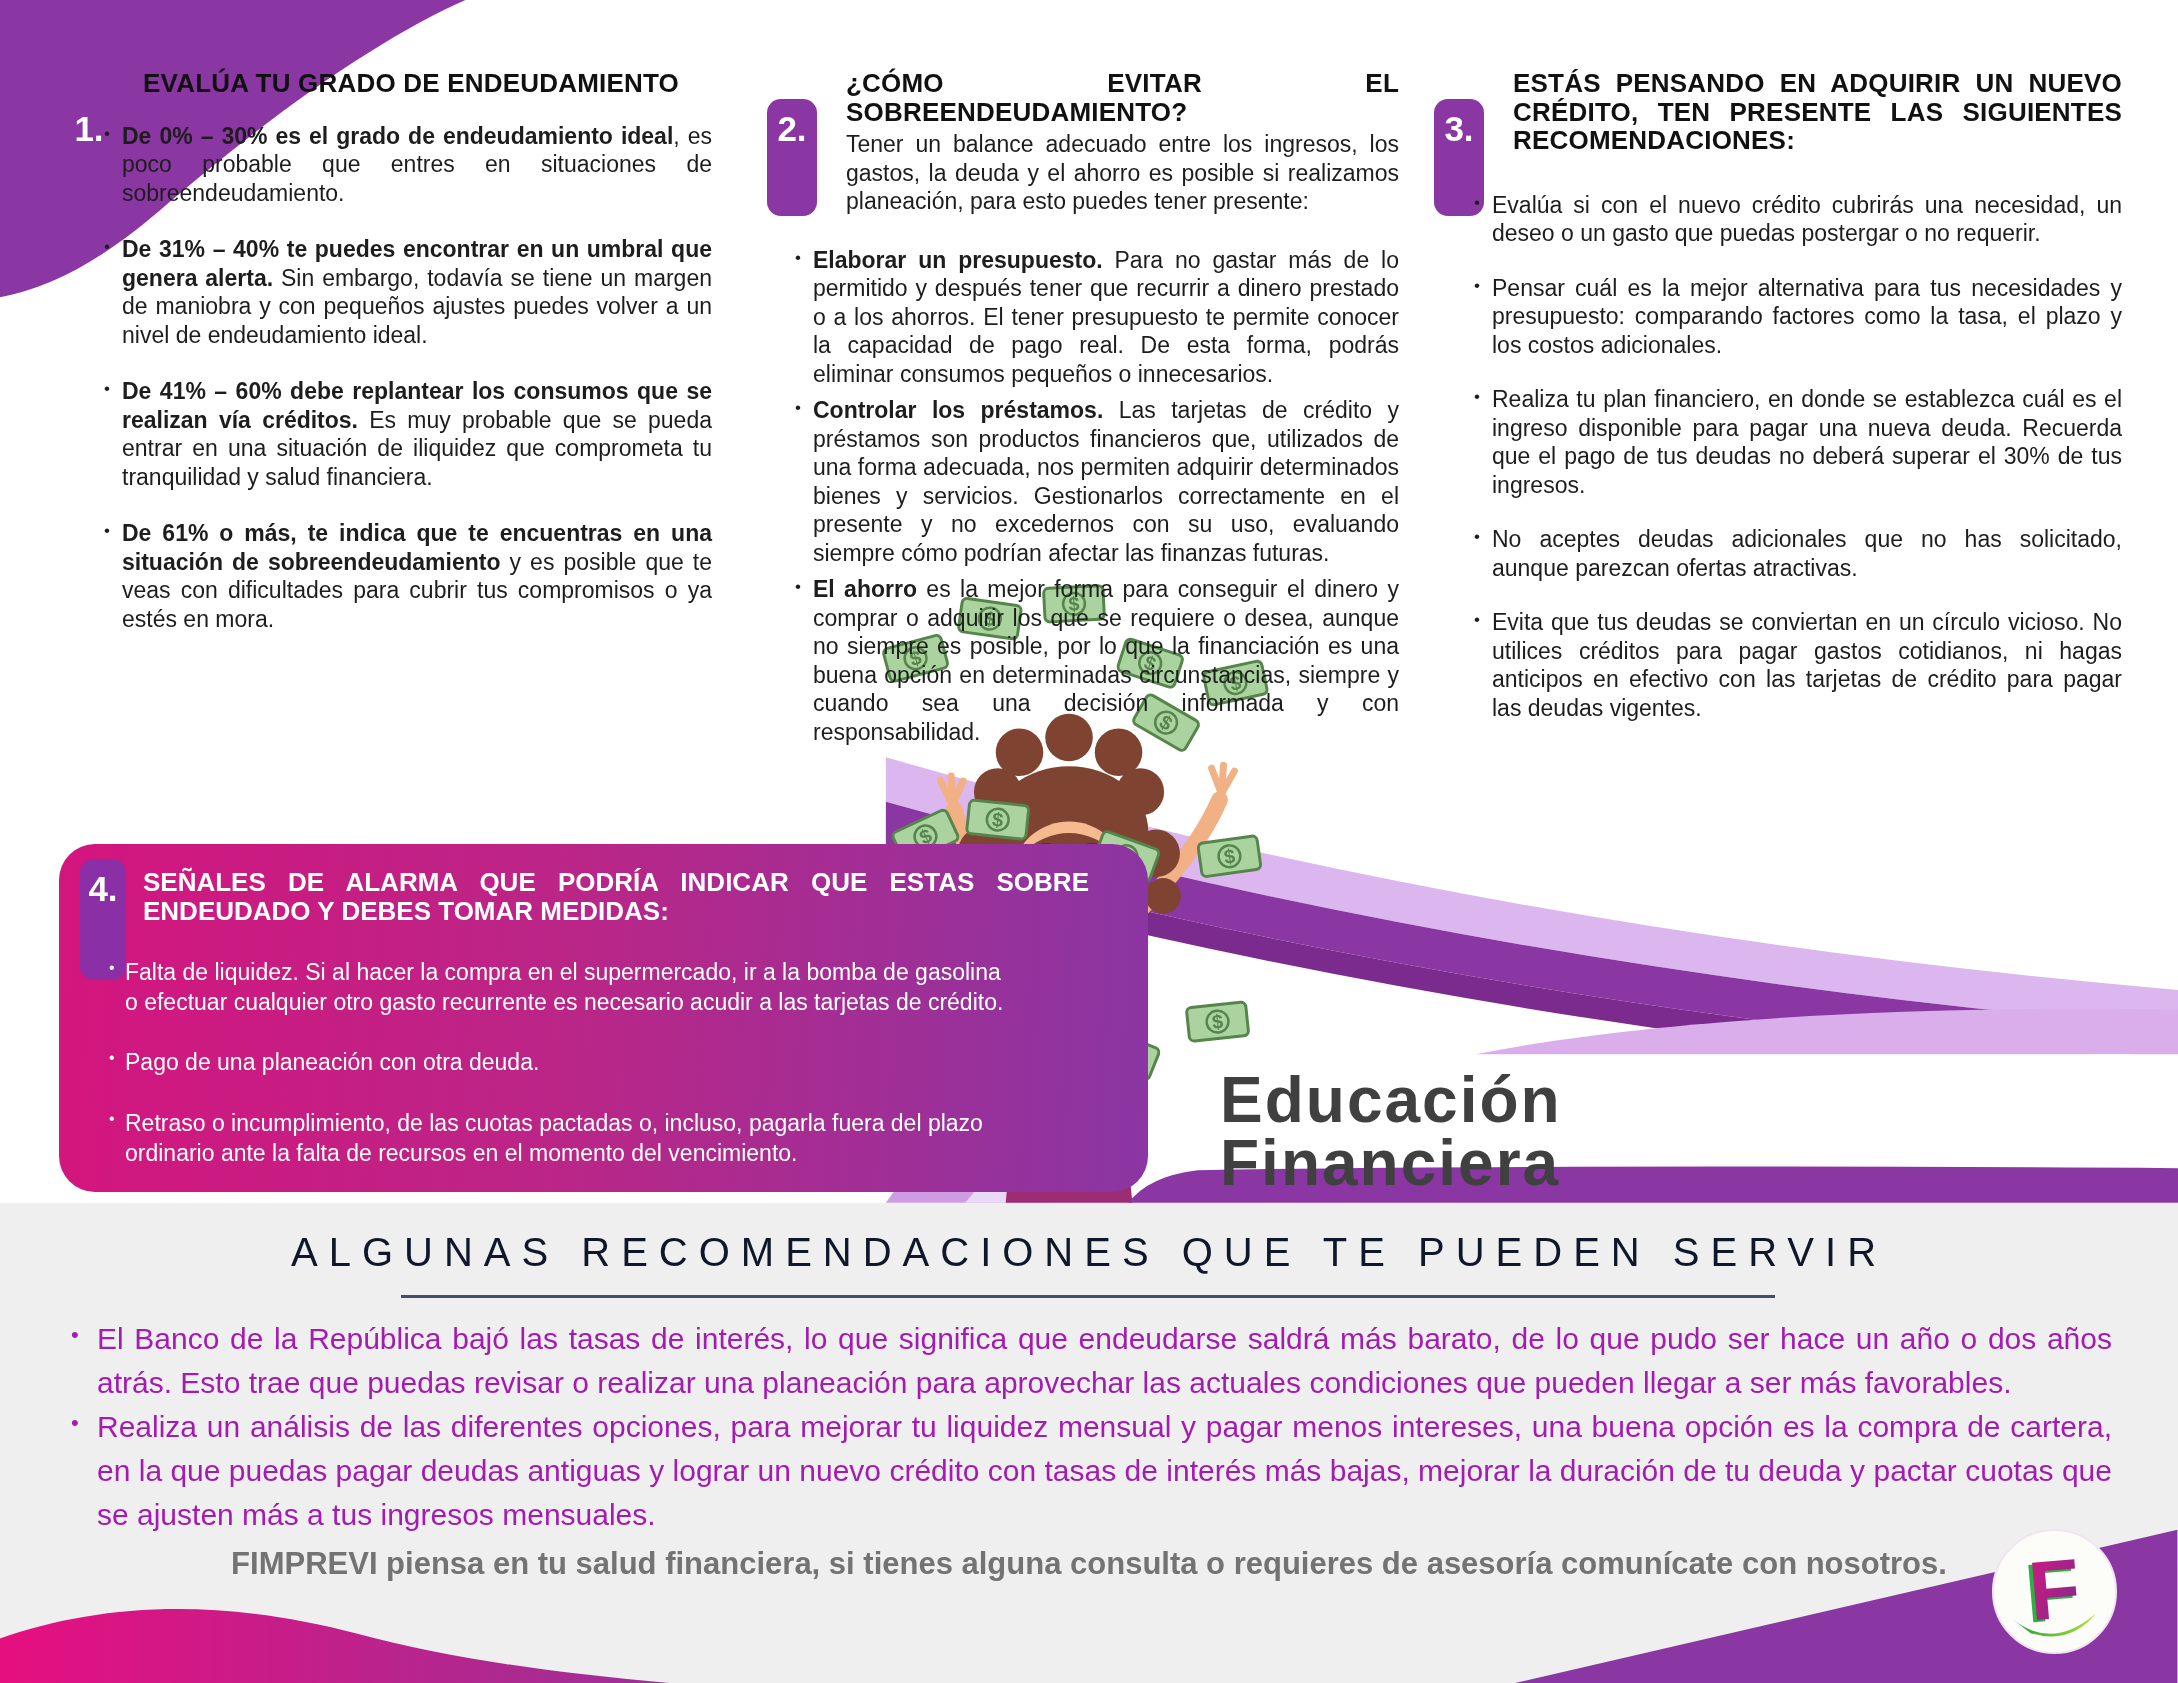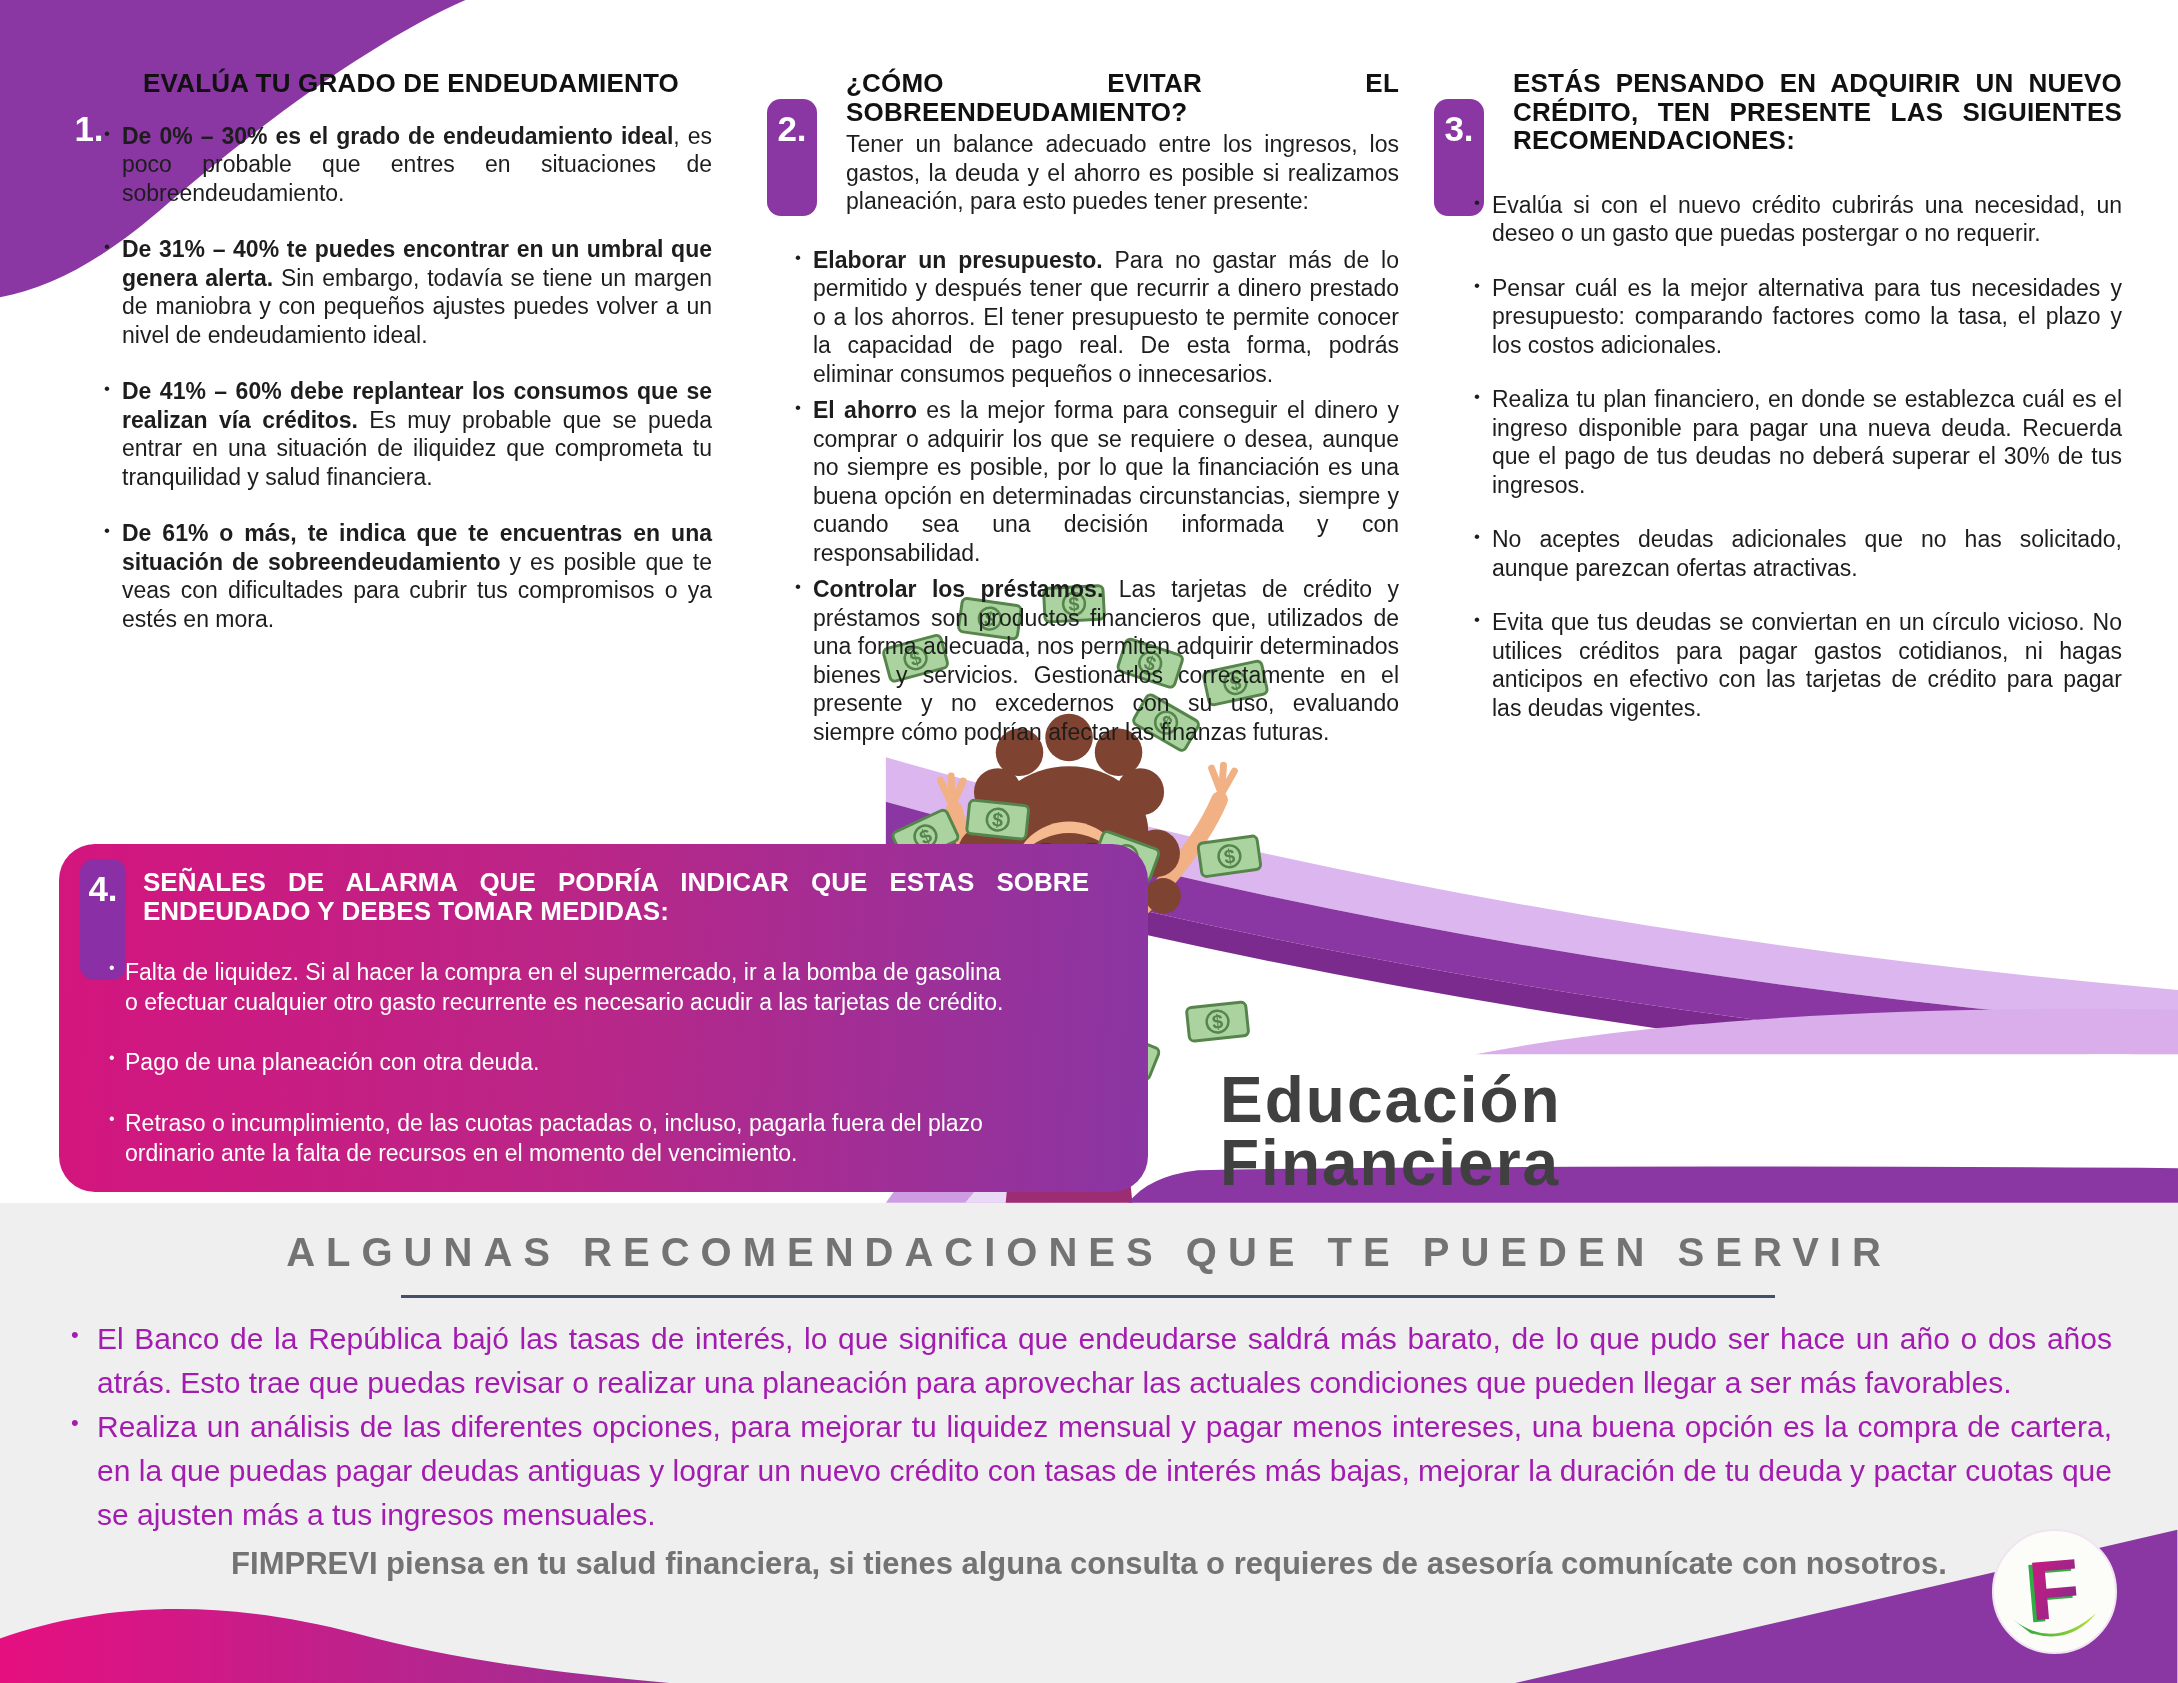--- a/index.html
+++ b/index.html
@@ -40,22 +40,22 @@
   .alarm-box li{position:relative;padding-left:16px;font-size:23px;line-height:1.32;margin-bottom:30px;}
   .alarm-box li::before{content:"•";position:absolute;left:0;top:0;font-size:16px;}
 
   
   .art-svg{position:absolute;left:871px;top:564px;z-index:2;}
   .brand-text{position:absolute;left:1220px;top:1069px;z-index:4;color:#404040;font-weight:bold;
               font-size:64px;line-height:0.98;letter-spacing:2px;}
 
   
   .bottom{position:absolute;left:0;top:1203px;width:2178px;height:480px;background:#f0eff0;z-index:0;}
-  .rec-heading{position:absolute;top:1230px;left:0;width:100%;text-align:center;color:#737373;
-               font-size:40px;font-weight:bold;letter-spacing:11px;z-index:2;}
+  .rec-heading{position:absolute;top:1230px;left:0;width:100%;text-align:center;color:#0f172a;
+               font-size:40px;font-weight:normal;letter-spacing:11px;z-index:2;}
   .rec-underline{position:absolute;top:1295px;left:401px;width:1374px;height:3px;background:#44506b;z-index:2;}
   .rec-list{position:absolute;top:1317px;left:71px;width:2041px;z-index:2;list-style:none;margin:0;padding:0;}
   .rec-list li{position:relative;padding-left:26px;font-size:30px;line-height:1.47;color:#a21caf;text-align:justify;}
   .rec-list li::before{content:"•";position:absolute;left:0;top:2px;font-size:22px;}
   .footer-line{position:absolute;top:1546px;left:0;width:100%;text-align:center;z-index:2;
                font-size:31px;font-weight:bold;color:#737373;}
   .wave-bl{position:absolute;left:0;bottom:0;z-index:1;}
   .wave-br{position:absolute;right:0;bottom:0;z-index:1;}
   .logo-svg{position:absolute;left:1985px;top:1522px;z-index:3;}
 </style>
@@ -89,23 +89,23 @@
   <section class="col col2">
     <div class="head">
       <div class="badge">2.</div>
       <h2 class="head-title">¿CÓMO EVITAR EL SOBREENDEUDAMIENTO?</h2>
       <p class="intro">Tener un balance adecuado entre los ingresos, los gastos, la deuda y el ahorro es posible si realizamos planeación, para esto puedes tener presente:</p>
     </div>
     <ul>
 
         <li><span class="blead">Elaborar un presupuesto.</span><span> Para no gastar más de lo permitido y después tener que recurrir a dinero prestado o a los ahorros. El tener presupuesto te permite conocer la capacidad de pago real. De esta forma, podrás eliminar consumos pequeños o innecesarios.</span></li>
 
+        <li><span class="blead">Controlar los préstamos.</span><span> Las tarjetas de crédito y préstamos son productos financieros que, utilizados de una forma adecuada, nos permiten adquirir determinados bienes y servicios. Gestionarlos correctamente en el presente y no excedernos con su uso, evaluando siempre cómo podrían afectar las finanzas futuras.</span></li>
+
         <li><span class="blead">El ahorro</span><span> es la mejor forma para conseguir el dinero y comprar o adquirir los que se requiere o desea, aunque no siempre es posible, por lo que la financiación es una buena opción en determinadas circunstancias, siempre y cuando sea una decisión informada y con responsabilidad.</span></li>
-
-        <li><span class="blead">Controlar los préstamos.</span><span> Las tarjetas de crédito y préstamos son productos financieros que, utilizados de una forma adecuada, nos permiten adquirir determinados bienes y servicios. Gestionarlos correctamente en el presente y no excedernos con su uso, evaluando siempre cómo podrían afectar las finanzas futuras.</span></li>
       </ul>
   </section>
 
   <section class="col col3">
     <div class="head">
       <div class="badge">3.</div>
       <h2 class="head-title">ESTÁS PENSANDO EN ADQUIRIR UN NUEVO CRÉDITO, TEN PRESENTE LAS SIGUIENTES RECOMENDACIONES:</h2>
     </div>
     <ul>
 

